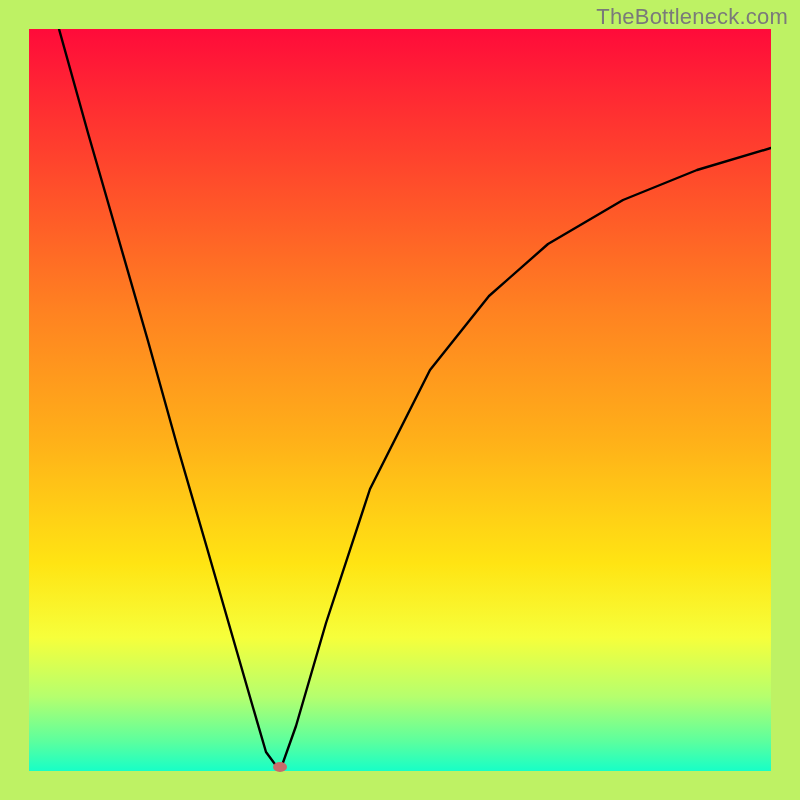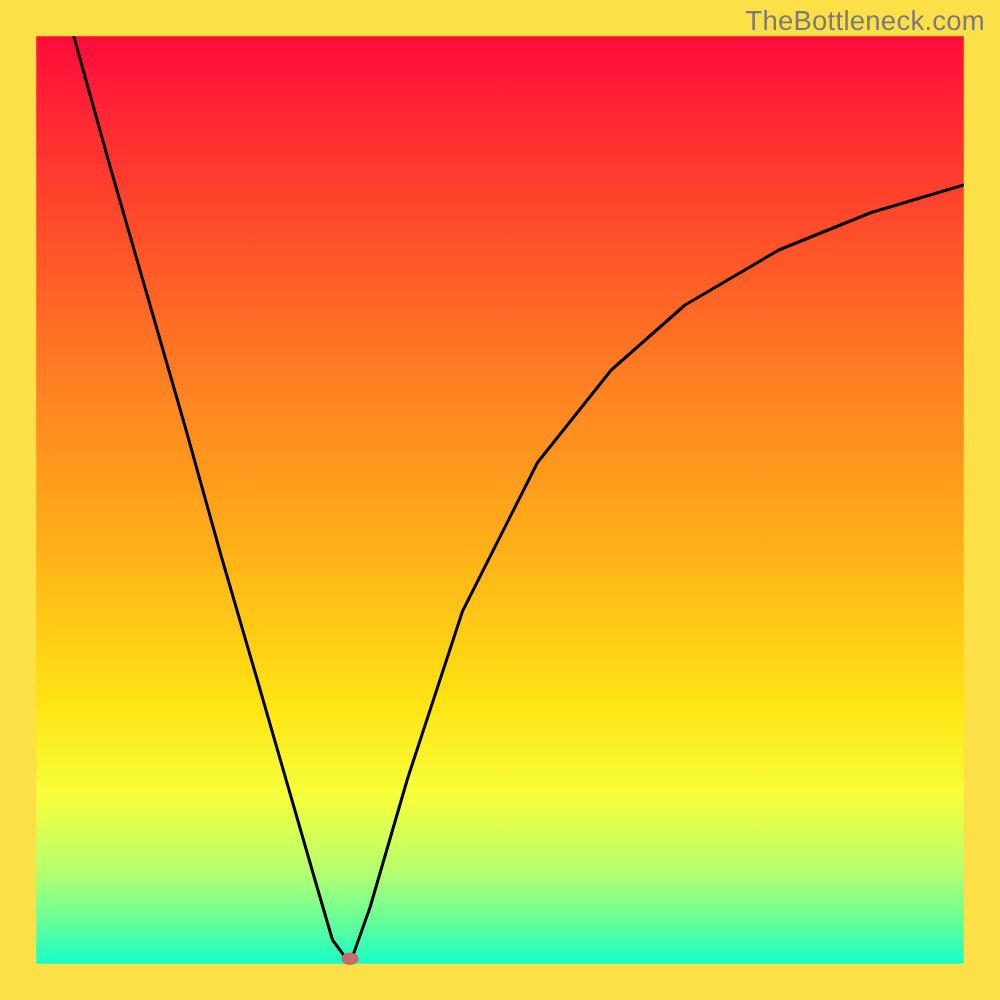--- a/index.html
+++ b/index.html
@@ -8,21 +8,21 @@
     width: 800px;
     height: 800px;
     background: #000;
     overflow: hidden;
     font-family: Arial, Helvetica, sans-serif;
   }
   .frame {
     position: relative;
     width: 800px;
     height: 800px;
-    background: #fde047;
+    background: #bef264;
   }
   .plot-area {
     position: absolute;
     left: 29px;
     top: 29px;
     width: 742px;
     height: 742px;
     
     background: linear-gradient(
       to bottom,

